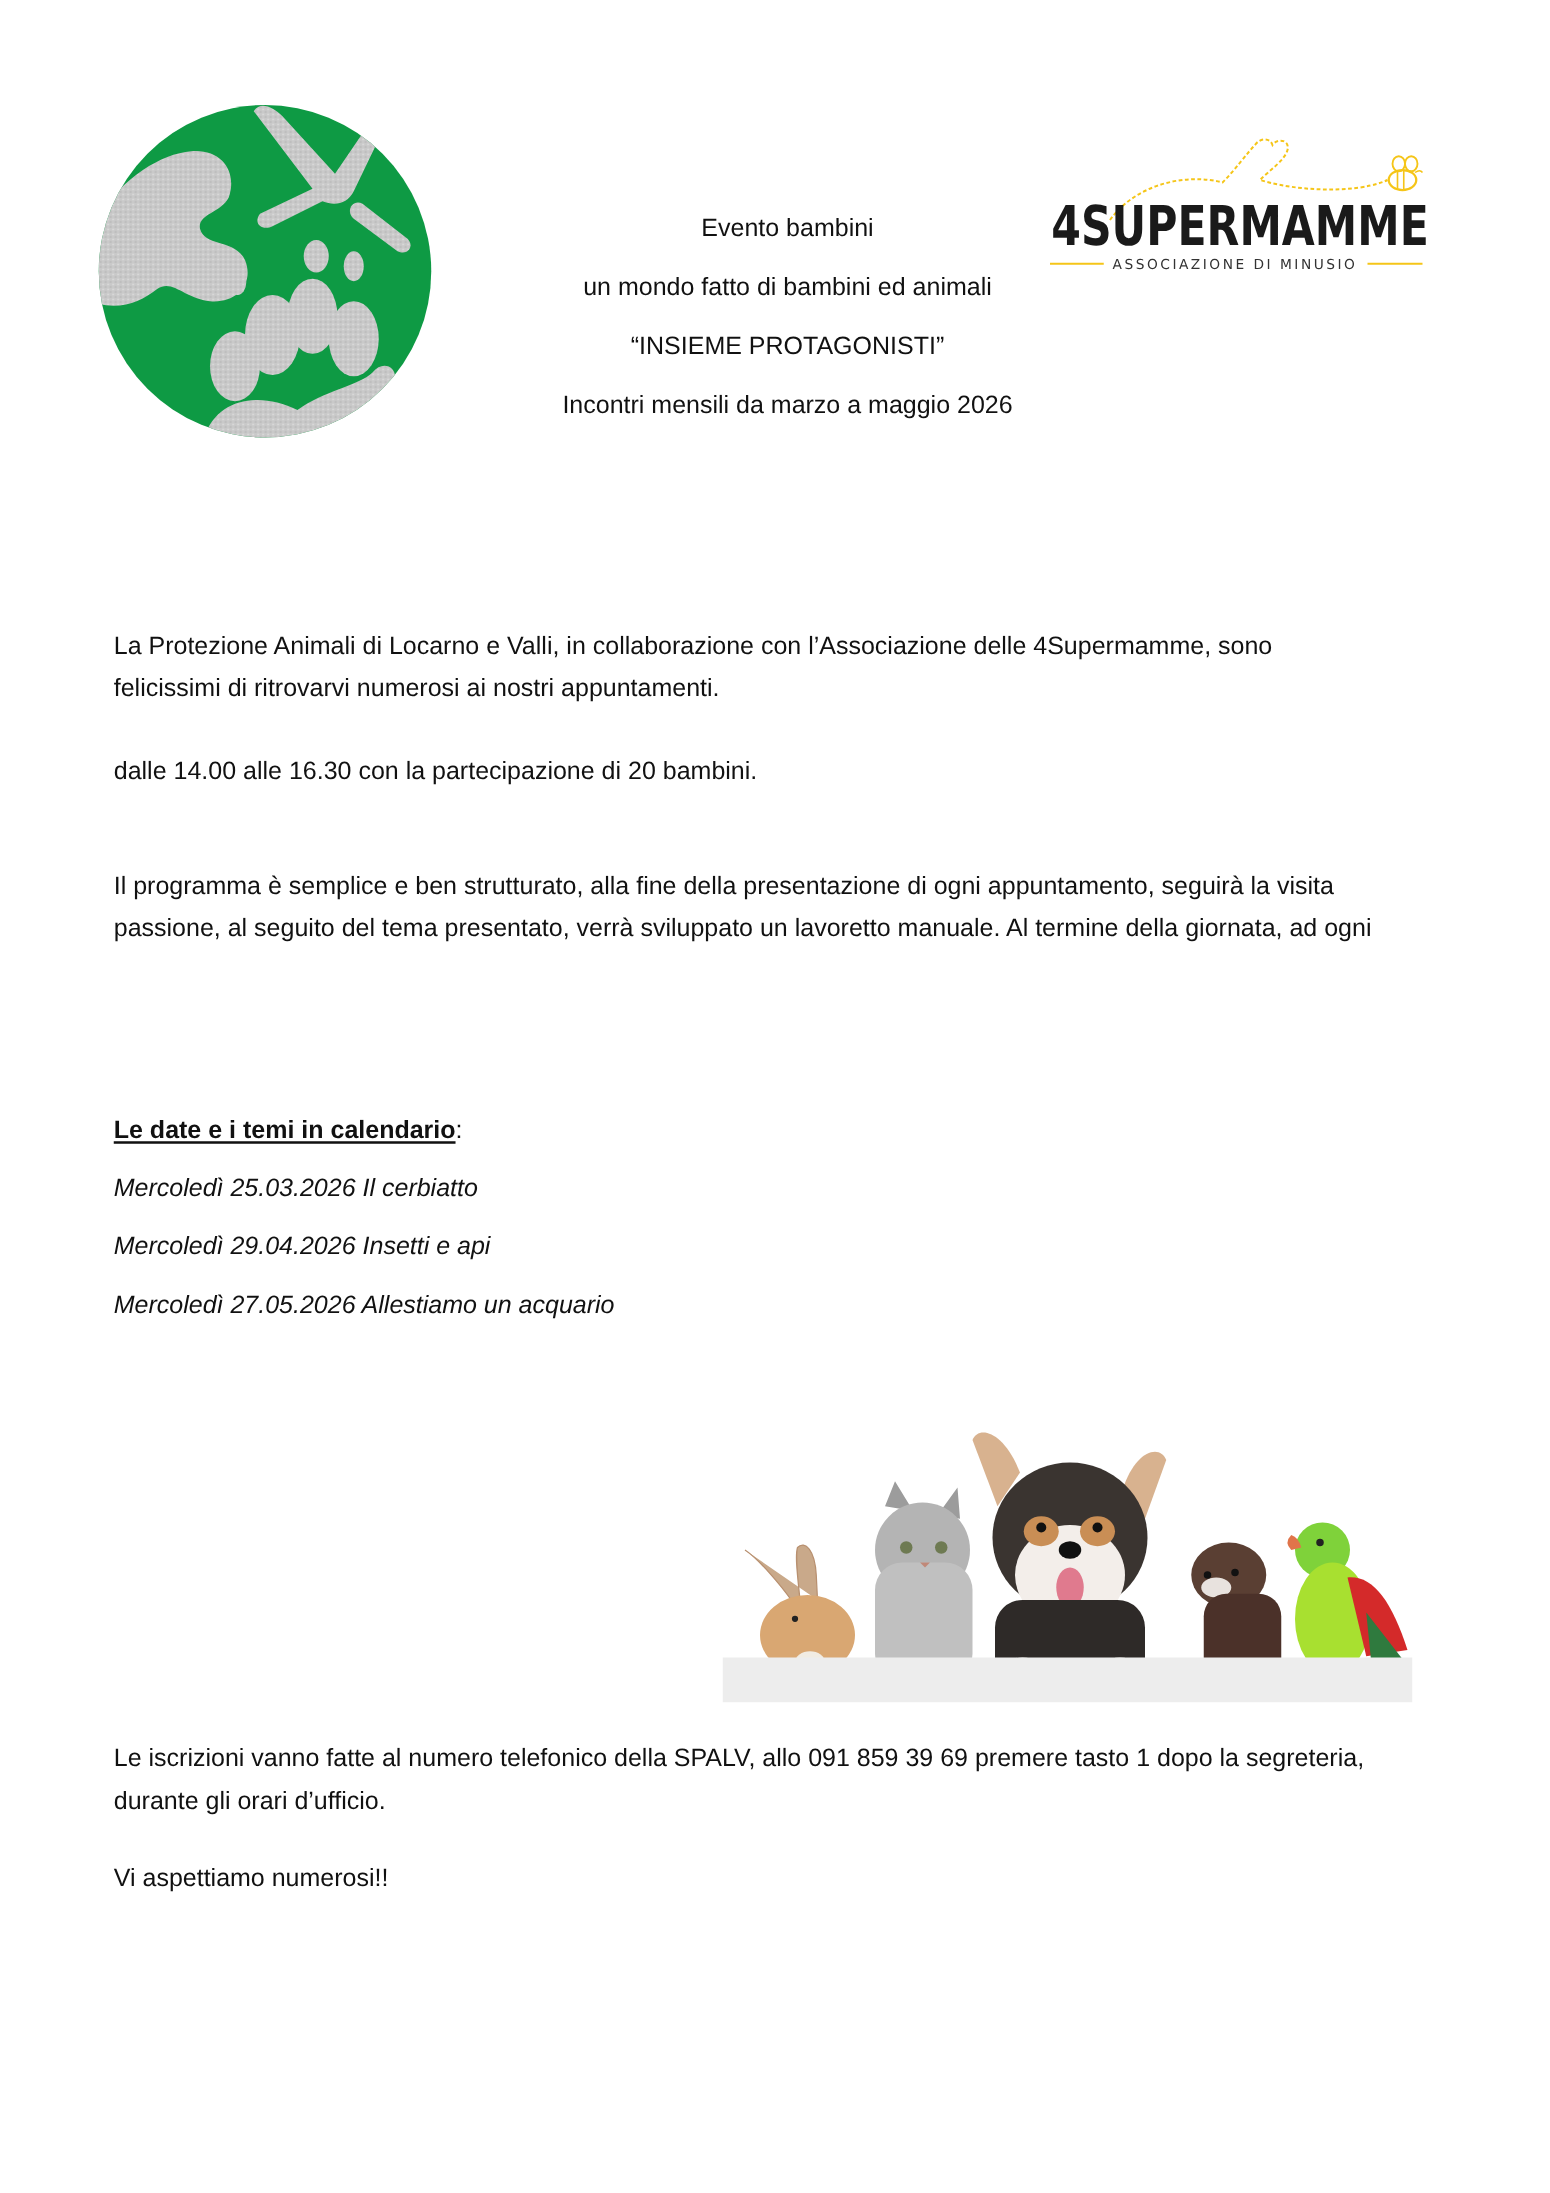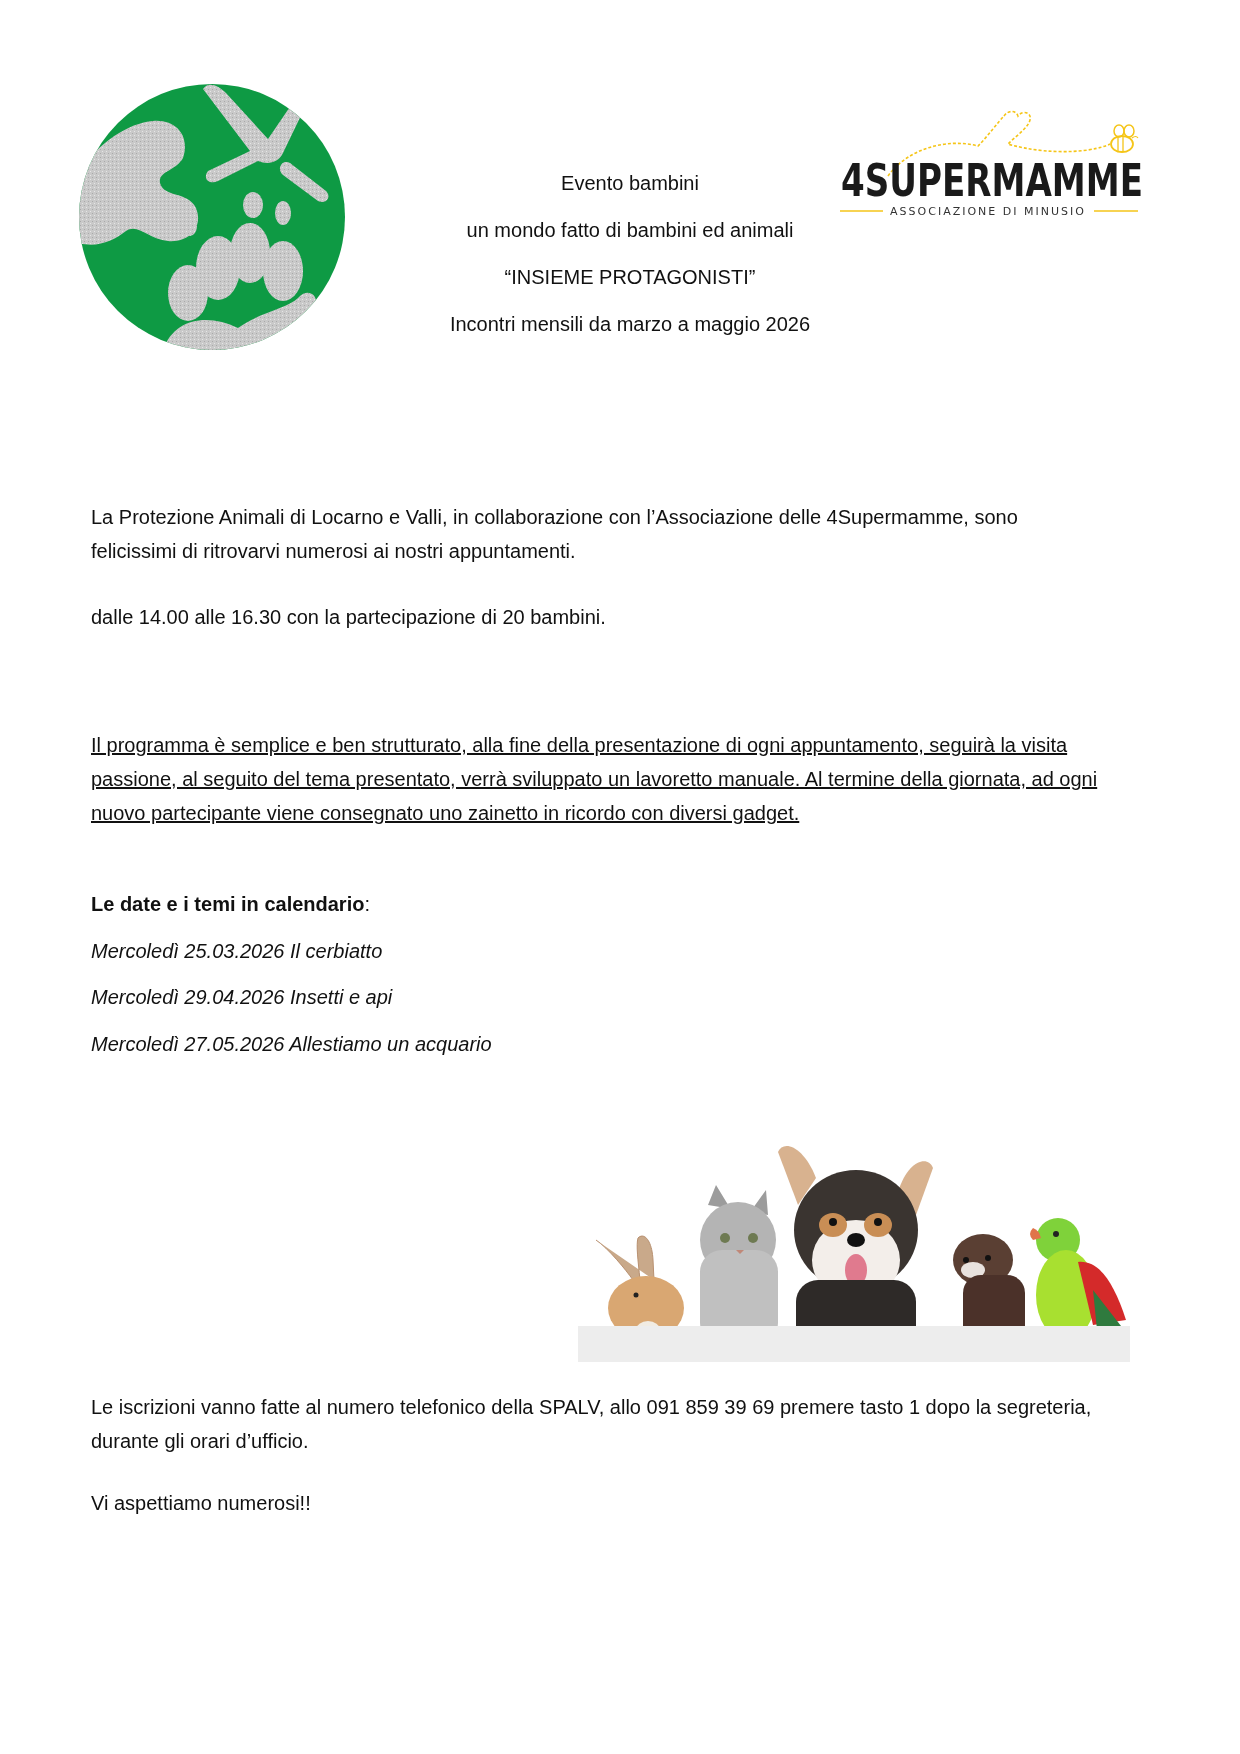--- a/index.html
+++ b/index.html
@@ -46,20 +46,21 @@
     }
     .para .line { display: block; white-space: nowrap; }
 
     .cal-heading {
       left: 91px; top: 887px;
       font-size: 20px; line-height: 34px;
       white-space: nowrap;
     }
     .cal-heading .u {
       font-weight: bold;
+      text-decoration: underline;
       text-underline-offset: 3px;
     }
     .cal-item {
       left: 91px;
       font-size: 20px; line-height: 34px;
       font-style: italic;
       white-space: nowrap;
     }
 
     #animals {
@@ -130,24 +131,23 @@
 
 <div class="abs para" style="top:500px;">
   <span class="line">La Protezione Animali di Locarno e Valli, in collaborazione con l’Associazione delle 4Supermamme, sono</span>
   <span class="line">felicissimi di ritrovarvi numerosi ai nostri appuntamenti.</span>
 </div>
 
 <div class="abs para" style="top:600px;">
   <span class="line">dalle 14.00 alle 16.30 con la partecipazione di 20 bambini.</span>
 </div>
 
-<div class="abs para" style="top:728px;text-decoration:underline;">
+<div class="abs para" style="top:692px;">
   <span class="line">Il programma è semplice e ben strutturato, alla fine della presentazione di ogni appuntamento, seguirà la visita</span>
   <span class="line">passione, al seguito del tema presentato, verrà sviluppato un lavoretto manuale. Al termine della giornata, ad ogni</span>
-  <span class="line">nuovo partecipante viene consegnato uno zainetto in ricordo con diversi gadget.</span>
 </div>
 
 <div class="abs cal-heading">
   <span class="u">Le date e i temi in calendario</span><span>:</span>
 </div>
 
 <div class="abs cal-item" style="top:934px;">Mercoledì 25.03.2026 Il cerbiatto</div>
 <div class="abs cal-item" style="top:980px;">Mercoledì 29.04.2026 Insetti e api</div>
 <div class="abs cal-item" style="top:1027px;">Mercoledì 27.05.2026 Allestiamo un acquario</div>
 

